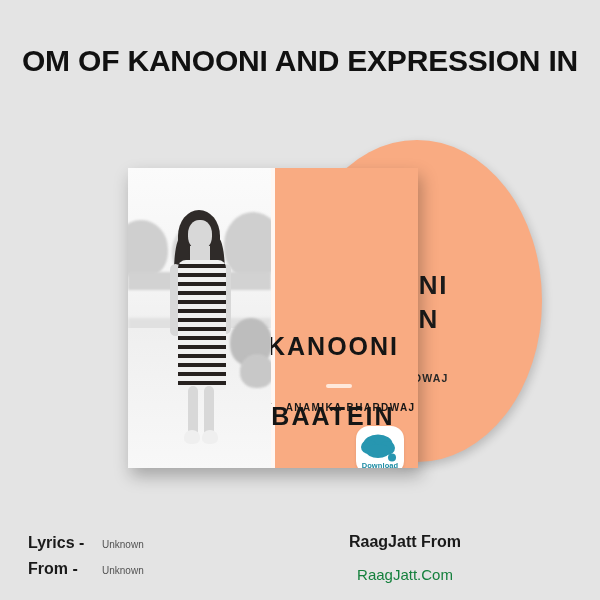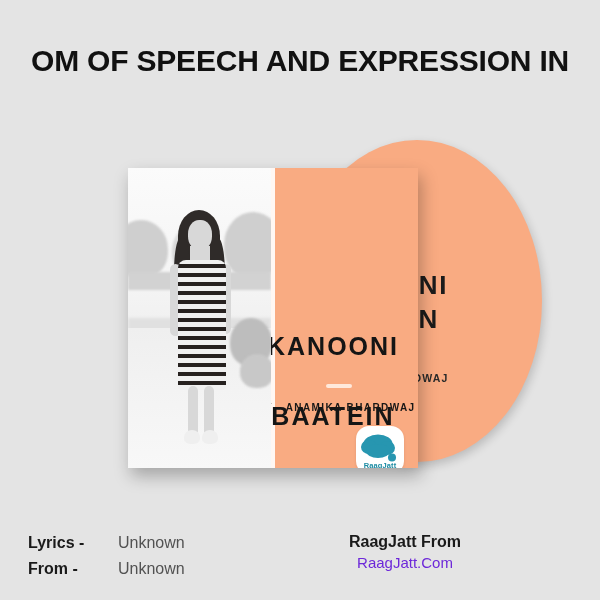--- a/index.html
+++ b/index.html
@@ -189,33 +189,33 @@
   }
   .meta-row{
     position:absolute;
     display:flex;align-items:baseline;
   }
   .meta-label{
     font-size:16px;font-weight:bold;color:#1a1a1a;
     min-width:64px;
   }
   .meta-value{
-    font-size:16px;color:#525252;margin-left:26px;
+    font-size:10px;color:#525252;margin-left:10px;
   }
   #download-block{
     position:absolute;right:26px;top:28px;text-align:center;width:190px;
   }
   #download-title{font-size:16px;font-weight:bold;color:#1a1a1a;line-height:20px;}
-  #download-site{font-size:15px;color:#6d28d9;line-height:22px;}
+  #download-site{font-size:15px;color:#15803d;line-height:22px;margin-top:12px;}
 </style>
 </head>
 <body>
 
 <div id="header">
-  <div id="header-title">OM OF SPEECH AND EXPRESSION IN</div>
+  <div id="header-title">OM OF KANOONI AND EXPRESSION IN</div>
 </div>
 
 <div id="stage">
 
   <div id="disc">
     <div id="disc-art">
       <div id="disc-title">
         <div>KANOONI</div>
         <div>BAATEIN</div>
       </div>
@@ -284,21 +284,21 @@
       <div id="sleeve-dash"></div>
       <div id="sleeve-by">BY - ANAMIKA BHARDWAJ</div>
       <div id="sleeve-logo">
         <svg class="logo-inner" viewBox="0 0 48 48">
           <ellipse cx="22" cy="18" rx="14.5" ry="9.5" fill="#2796b0"></ellipse>
           <ellipse cx="13" cy="21" rx="8" ry="7" fill="#2796b0"></ellipse>
           <ellipse cx="31" cy="22" rx="8" ry="7" fill="#2796b0"></ellipse>
           <ellipse cx="22" cy="25" rx="12" ry="7" fill="#2796b0"></ellipse>
           <circle cx="36" cy="31.5" r="4" fill="#2796b0"></circle>
         </svg>
-        <div class="logo-caption">RaagJatt</div>
+        <div class="logo-caption">Download</div>
       </div>
     </div>
   </div>
 </div>
 
 <div id="footer">
 
   <div class="meta-row" style="left:28px;top:30px;">
     <span class="meta-label">Lyrics -</span>
     <span class="meta-value">Unknown</span>

